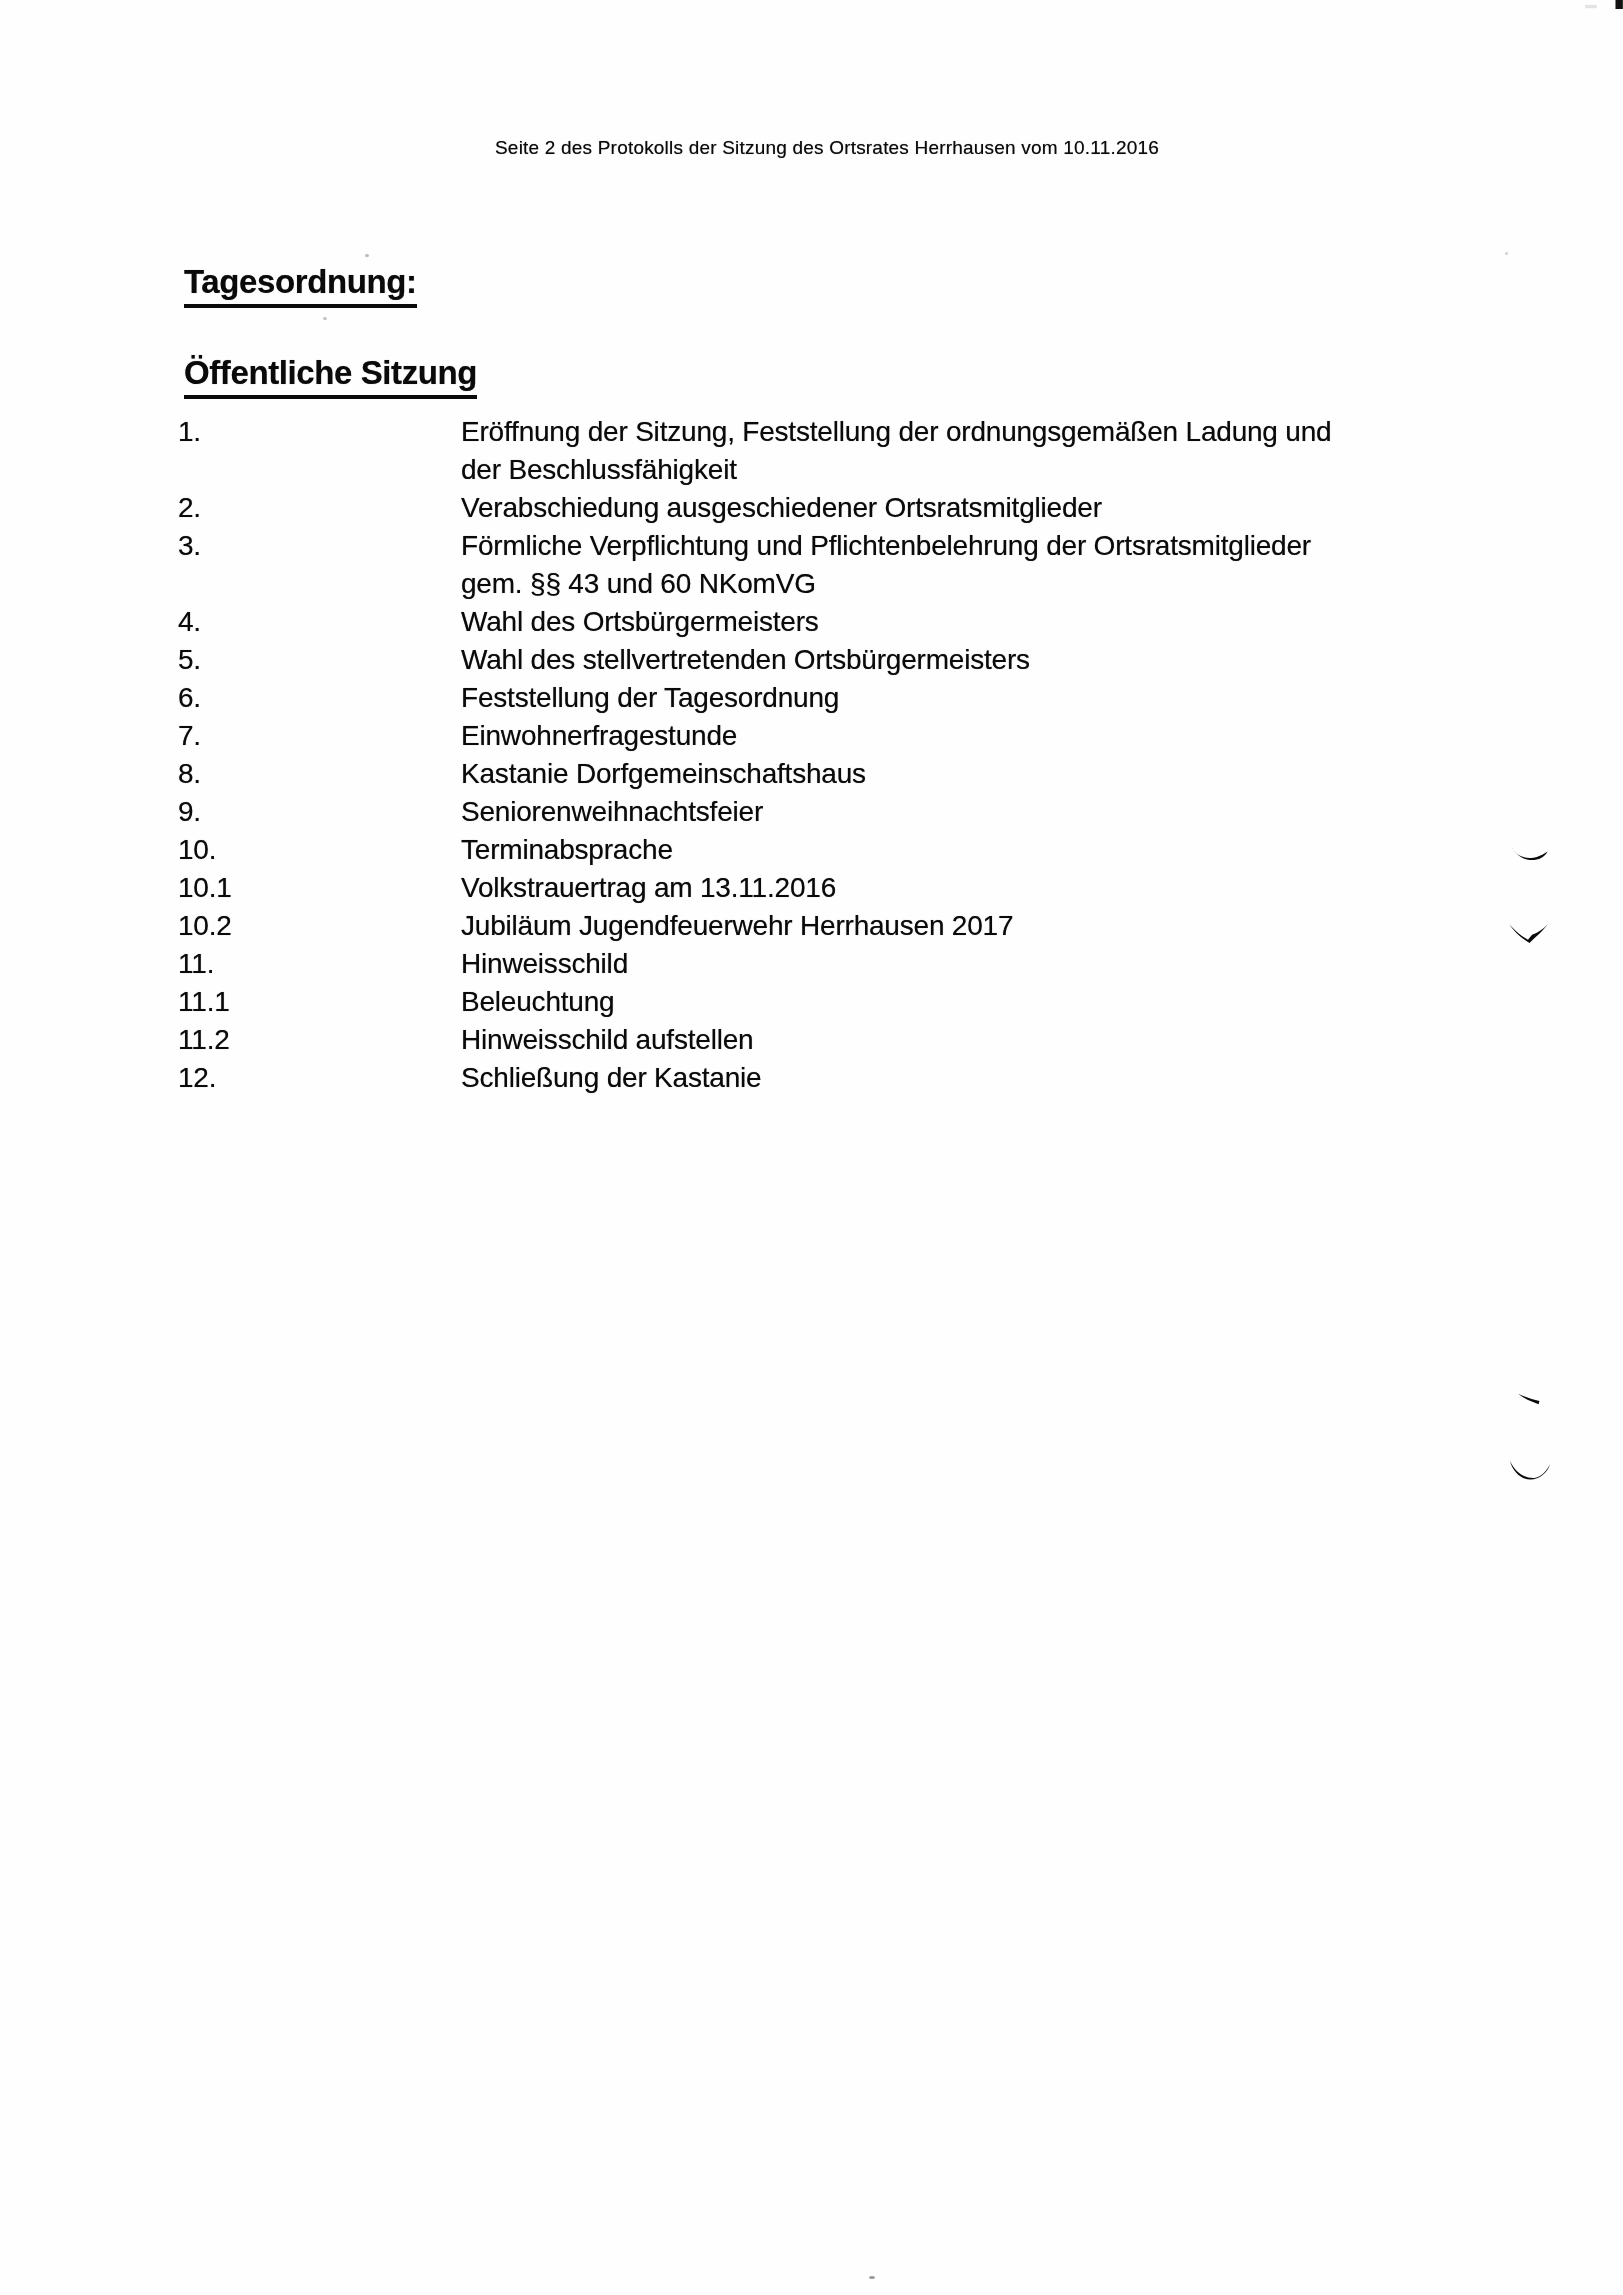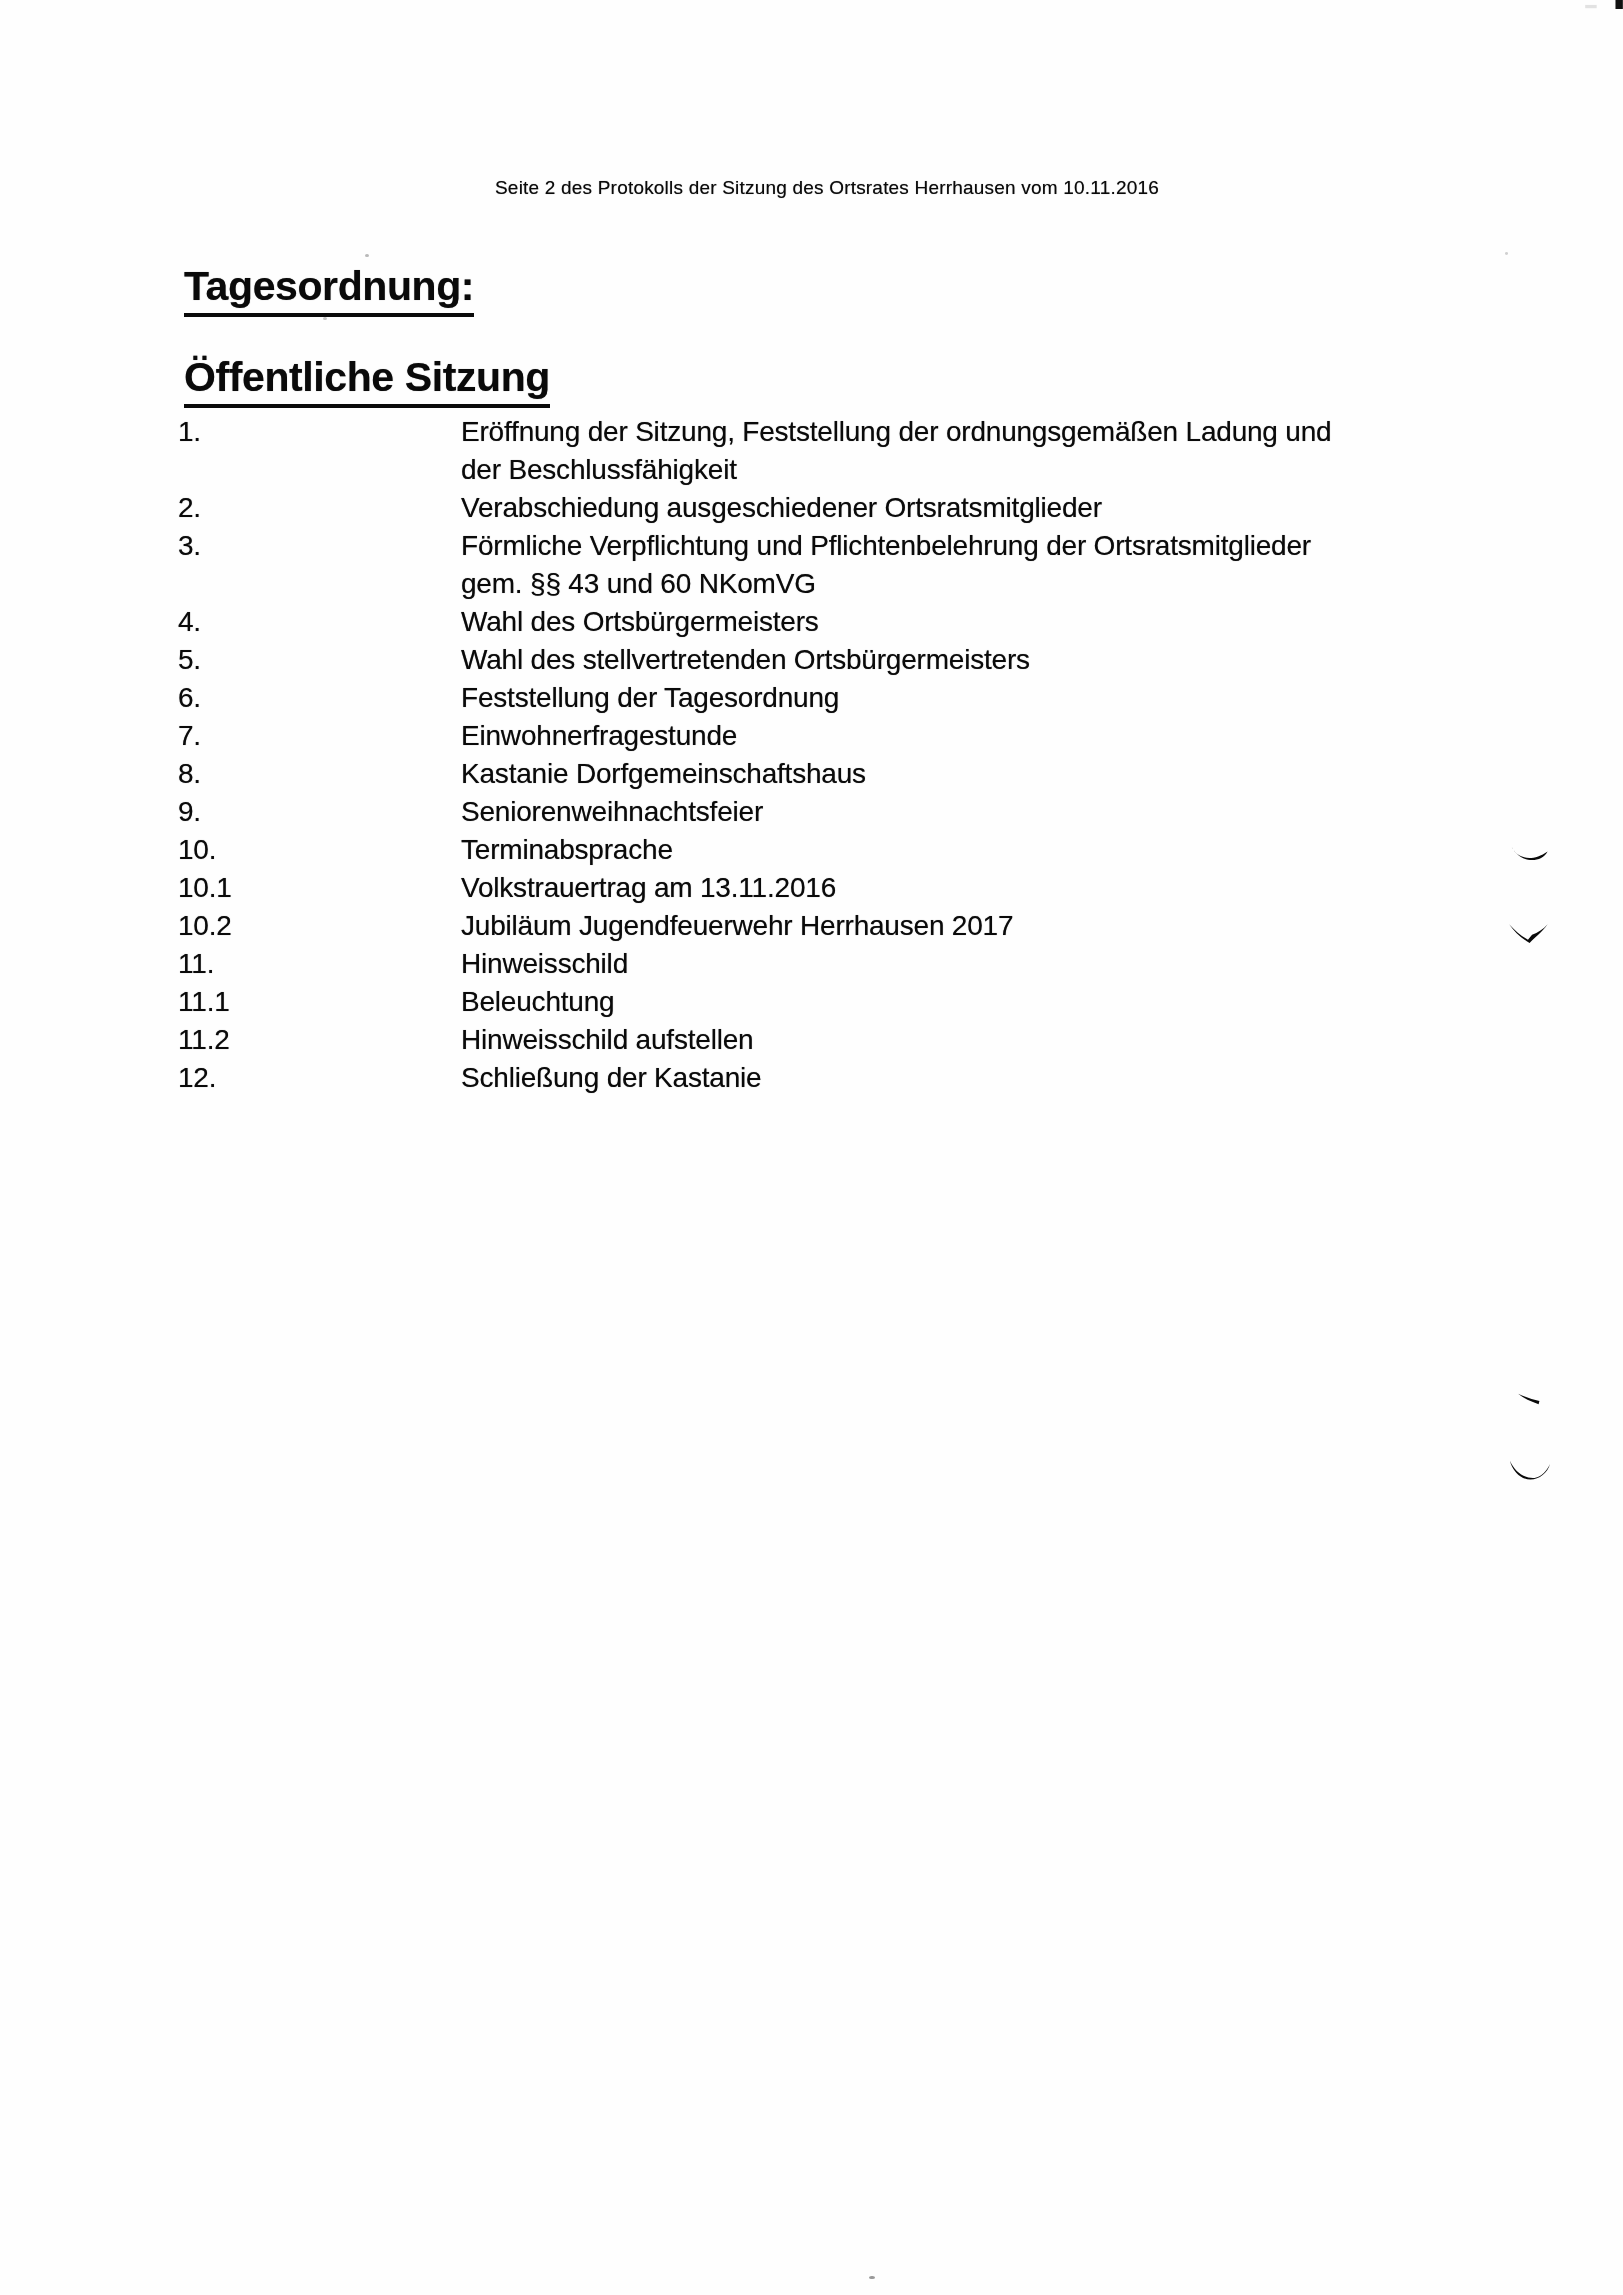--- a/index.html
+++ b/index.html
@@ -12,26 +12,25 @@
     font-family:"Liberation Sans", sans-serif;
     color:#0a0a0a;
   }
   
   .ink{ text-shadow:0 0 0.8px rgba(0,0,0,.55); }
 
   .doc-header{
     position:absolute;left:495px;top:137px;
     font-size:19px;letter-spacing:0.2px;
     white-space:nowrap;
-    margin-top:40px;
   }
 
   .heading{
     position:absolute;left:184px;
-    font-size:41px;font-weight:700;letter-spacing:-0.4px;
+    font-size:33px;font-weight:700;letter-spacing:-0.4px;
     padding-bottom:2.5px;border-bottom:4.1px solid #0a0a0a;
     white-space:nowrap;
   }
   .heading--main{ top:263px; }
   .heading--sub{ top:354px; }
 
   .agenda{
     position:absolute;left:0;top:413px;right:0;
   }
   .agenda-line{

